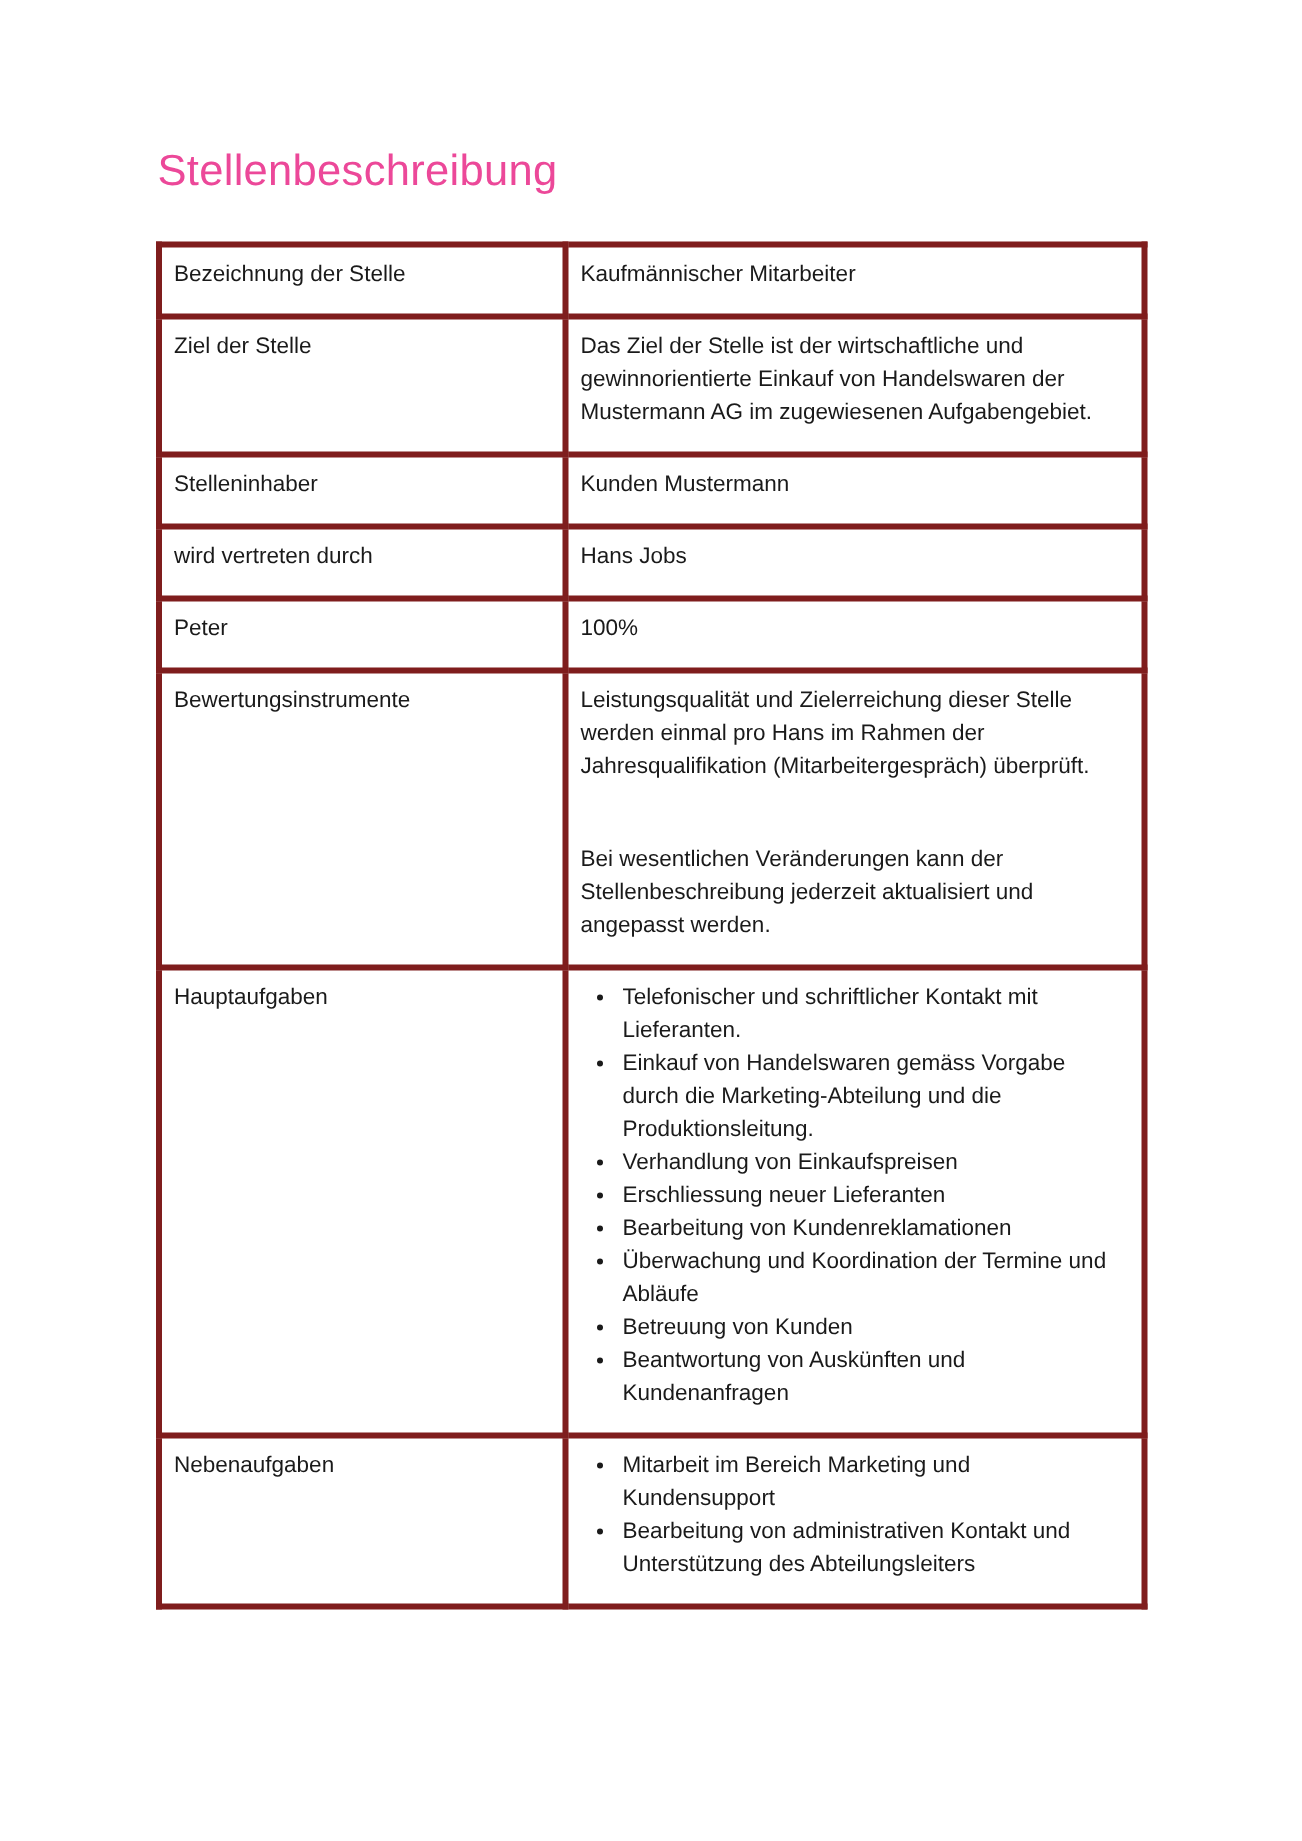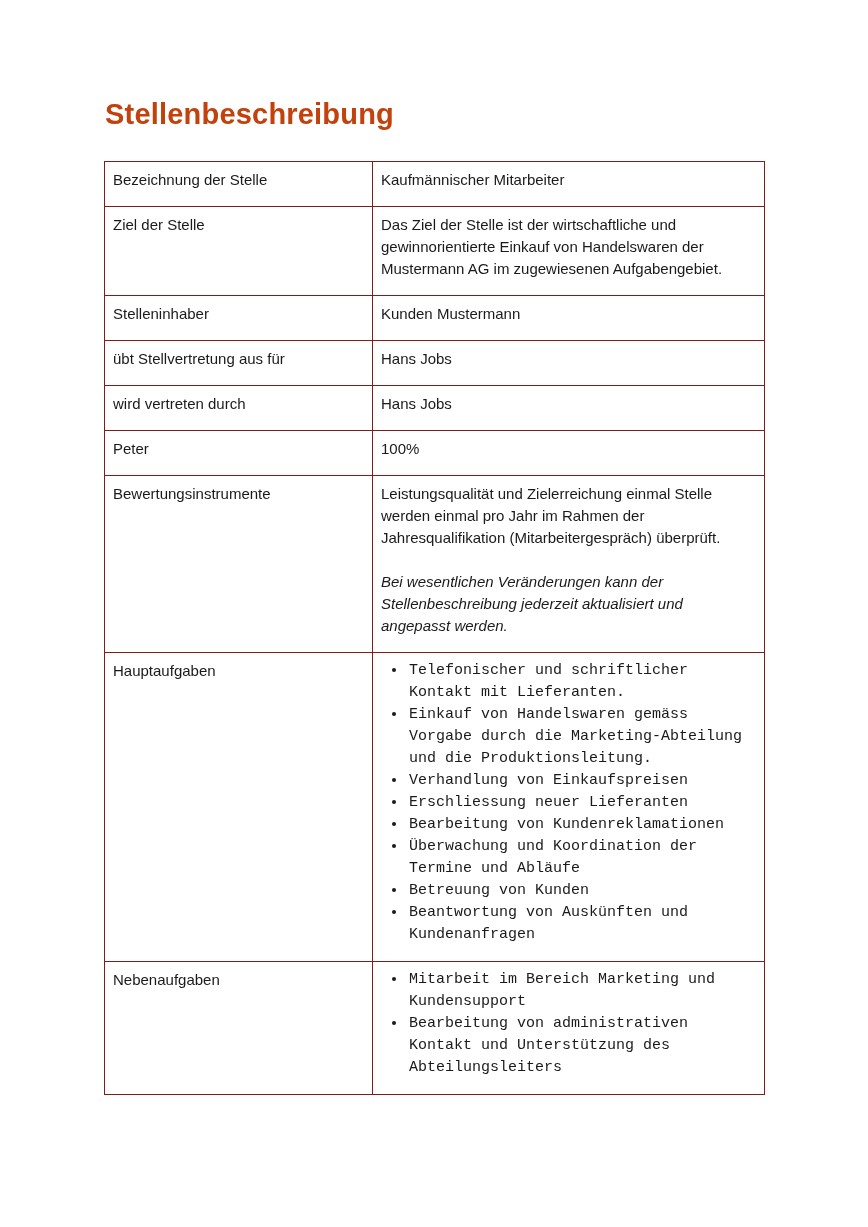--- a/index.html
+++ b/index.html
@@ -13,55 +13,53 @@
     font-family: "Liberation Sans", "DejaVu Sans", sans-serif;
     color: #1a1a1a;
     box-sizing: border-box;
   }
   .page {
     padding: 98px 103px 40px 104px;
     box-sizing: border-box;
   }
   .doc-title {
     font-size: 29px;
-    font-weight: 700;
+    font-weight: 400;
     letter-spacing: 0.2px;
-    color: #c2410c;
+    color: #ec4899;
     margin: 0 0 30px 1px;
   }
   table.job-table {
     border-collapse: collapse;
     table-layout: fixed;
     width: 661px;
     font-size: 15px;
   }
   table.job-table td {
-    border: 1px solid #7f1d1d;
+    border: 4px solid #7f1d1d;
     vertical-align: top;
     padding: 7px 12px 15px 8px;
     line-height: 22px;
   }
   td.label-cell {
     width: 247px;
   }
   td.value-cell p {
     margin: 0;
   }
   td.value-cell p + p {
-    margin-top: 22px;
-    font-style: italic;
+    margin-top: 40px;
   }
   td.value-cell ul {
     margin: 0;
     padding-left: 26px;
   }
   td.value-cell li {
     margin: 0;
     padding-left: 2px;
-    font-family: Liberation Mono, monospace;
   }
   .row-tall td {
     padding-bottom: 24px;
   }
 </style>
 </head>
 <body>
 
 <div class="page">
   <h1 class="doc-title">Stellenbeschreibung</h1>
@@ -79,41 +77,35 @@
             <p>Das Ziel der Stelle ist der wirtschaftliche und gewinnorientierte Einkauf von Handelswaren der Mustermann AG im zugewiesenen Aufgabengebiet.</p>
           </td>
         </tr>
         <tr>
           <td class="label-cell">Stelleninhaber</td>
           <td class="value-cell">
             <p>Kunden Mustermann</p>
           </td>
         </tr>
         <tr>
-          <td class="label-cell">übt Stellvertretung aus für</td>
-          <td class="value-cell">
-            <p>Hans Jobs</p>
-          </td>
-        </tr>
-        <tr>
           <td class="label-cell">wird vertreten durch</td>
           <td class="value-cell">
             <p>Hans Jobs</p>
           </td>
         </tr>
         <tr>
           <td class="label-cell">Peter</td>
           <td class="value-cell">
             <p>100%</p>
           </td>
         </tr>
         <tr class="row-tall">
           <td class="label-cell">Bewertungsinstrumente</td>
           <td class="value-cell">
-            <p>Leistungsqualität und Zielerreichung einmal Stelle werden einmal pro Jahr im Rahmen der Jahresqualifikation (Mitarbeitergespräch) überprüft.</p>
+            <p>Leistungsqualität und Zielerreichung dieser Stelle werden einmal pro Hans im Rahmen der Jahresqualifikation (Mitarbeitergespräch) überprüft.</p>
             <p>Bei wesentlichen Veränderungen kann der Stellenbeschreibung jederzeit aktualisiert und angepasst werden.</p>
           </td>
         </tr>
         <tr>
           <td class="label-cell">Hauptaufgaben</td>
           <td class="value-cell">
             <ul>
               <li>Telefonischer und schriftlicher Kontakt mit Lieferanten.</li>
               <li>Einkauf von Handelswaren gemäss Vorgabe durch die Marketing-Abteilung und die Produktionsleitung.</li>
               <li>Verhandlung von Einkaufspreisen</li>

